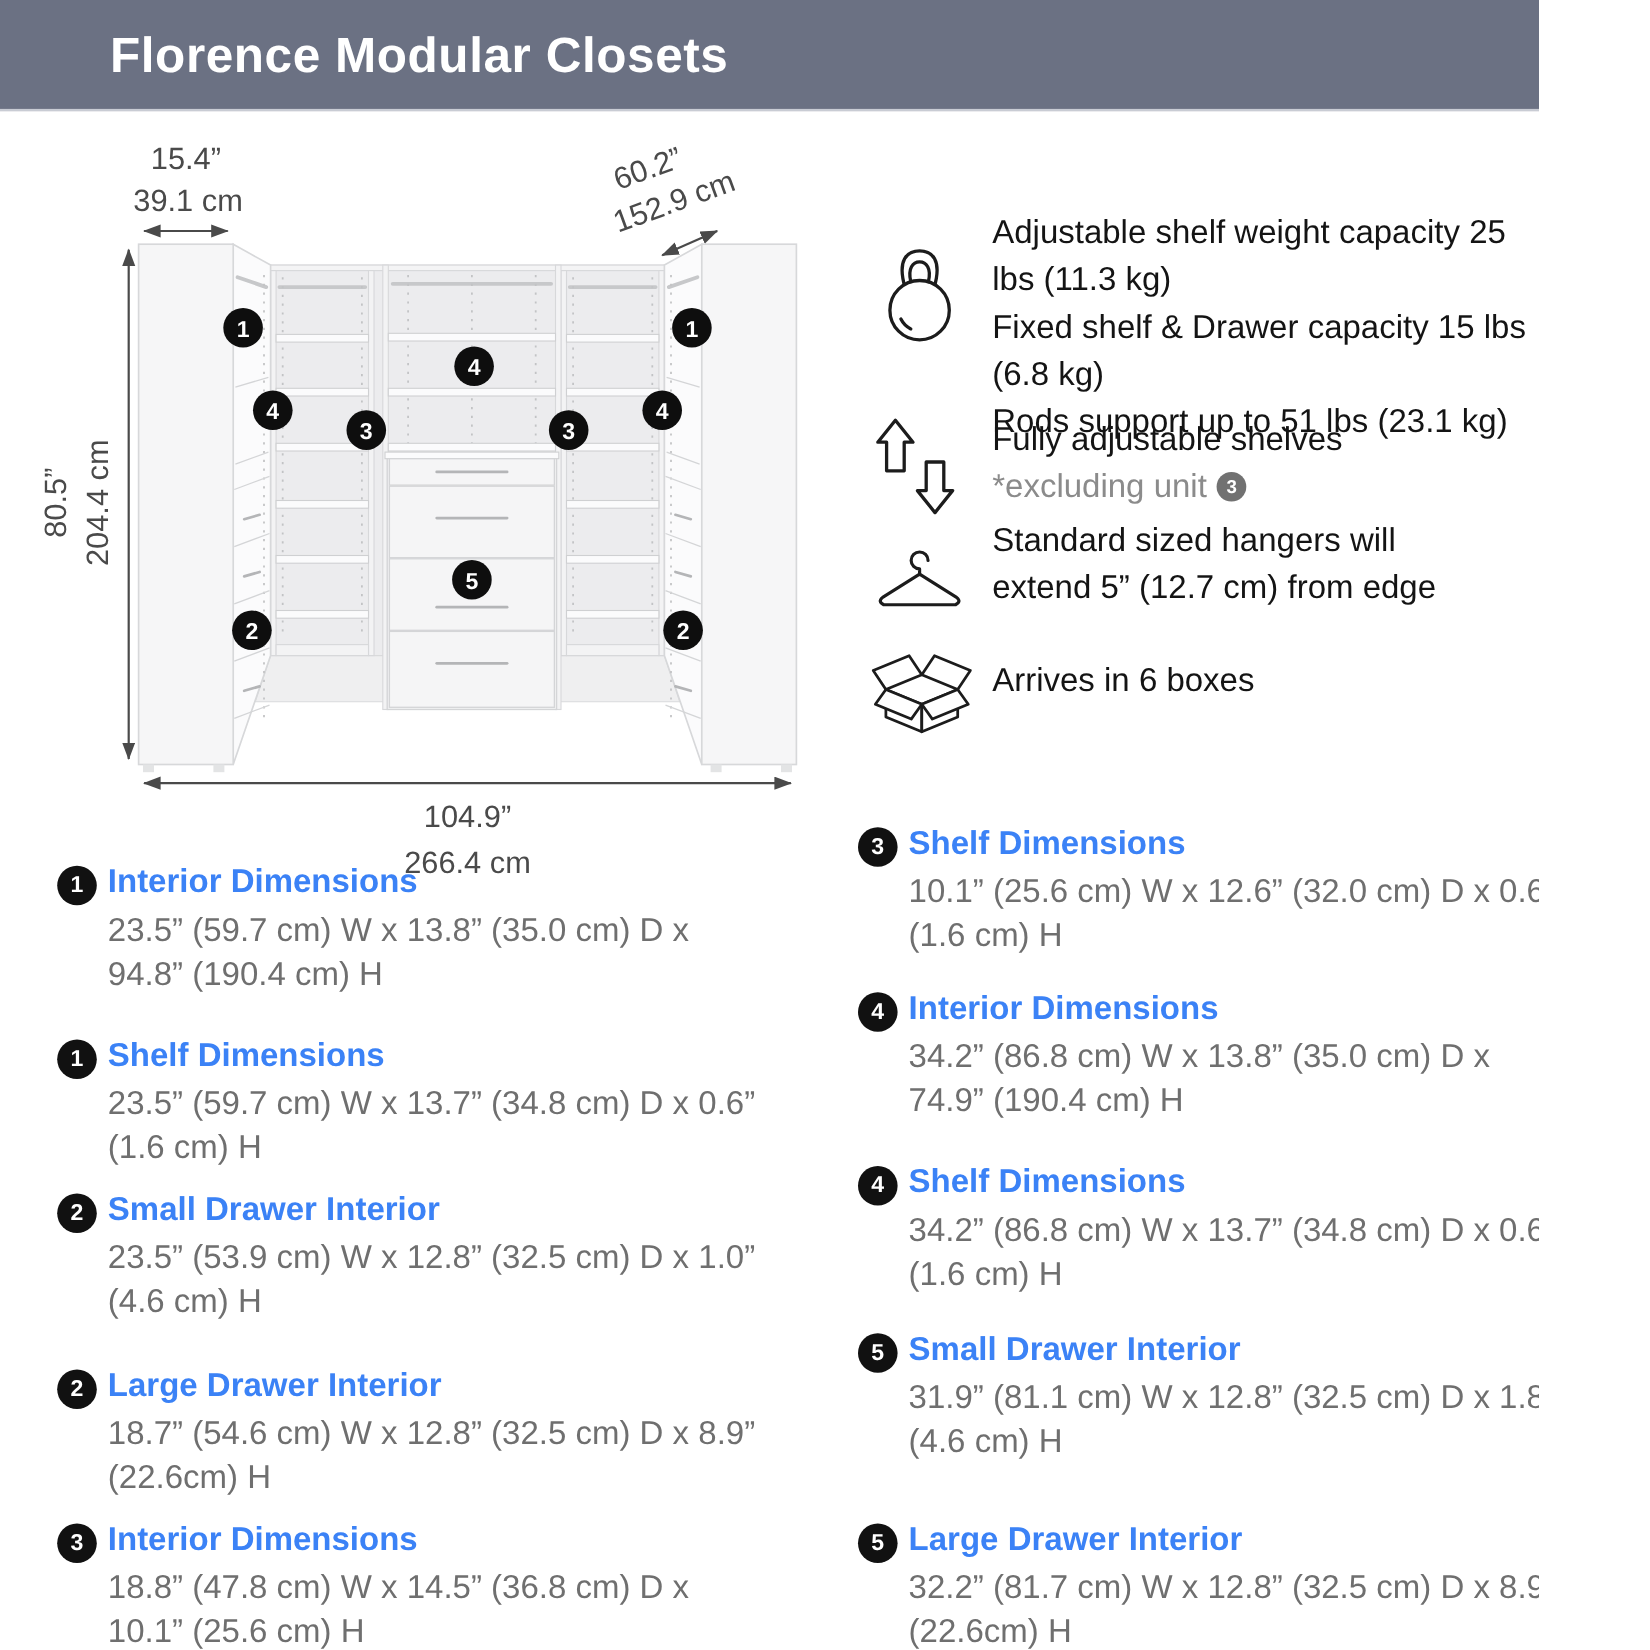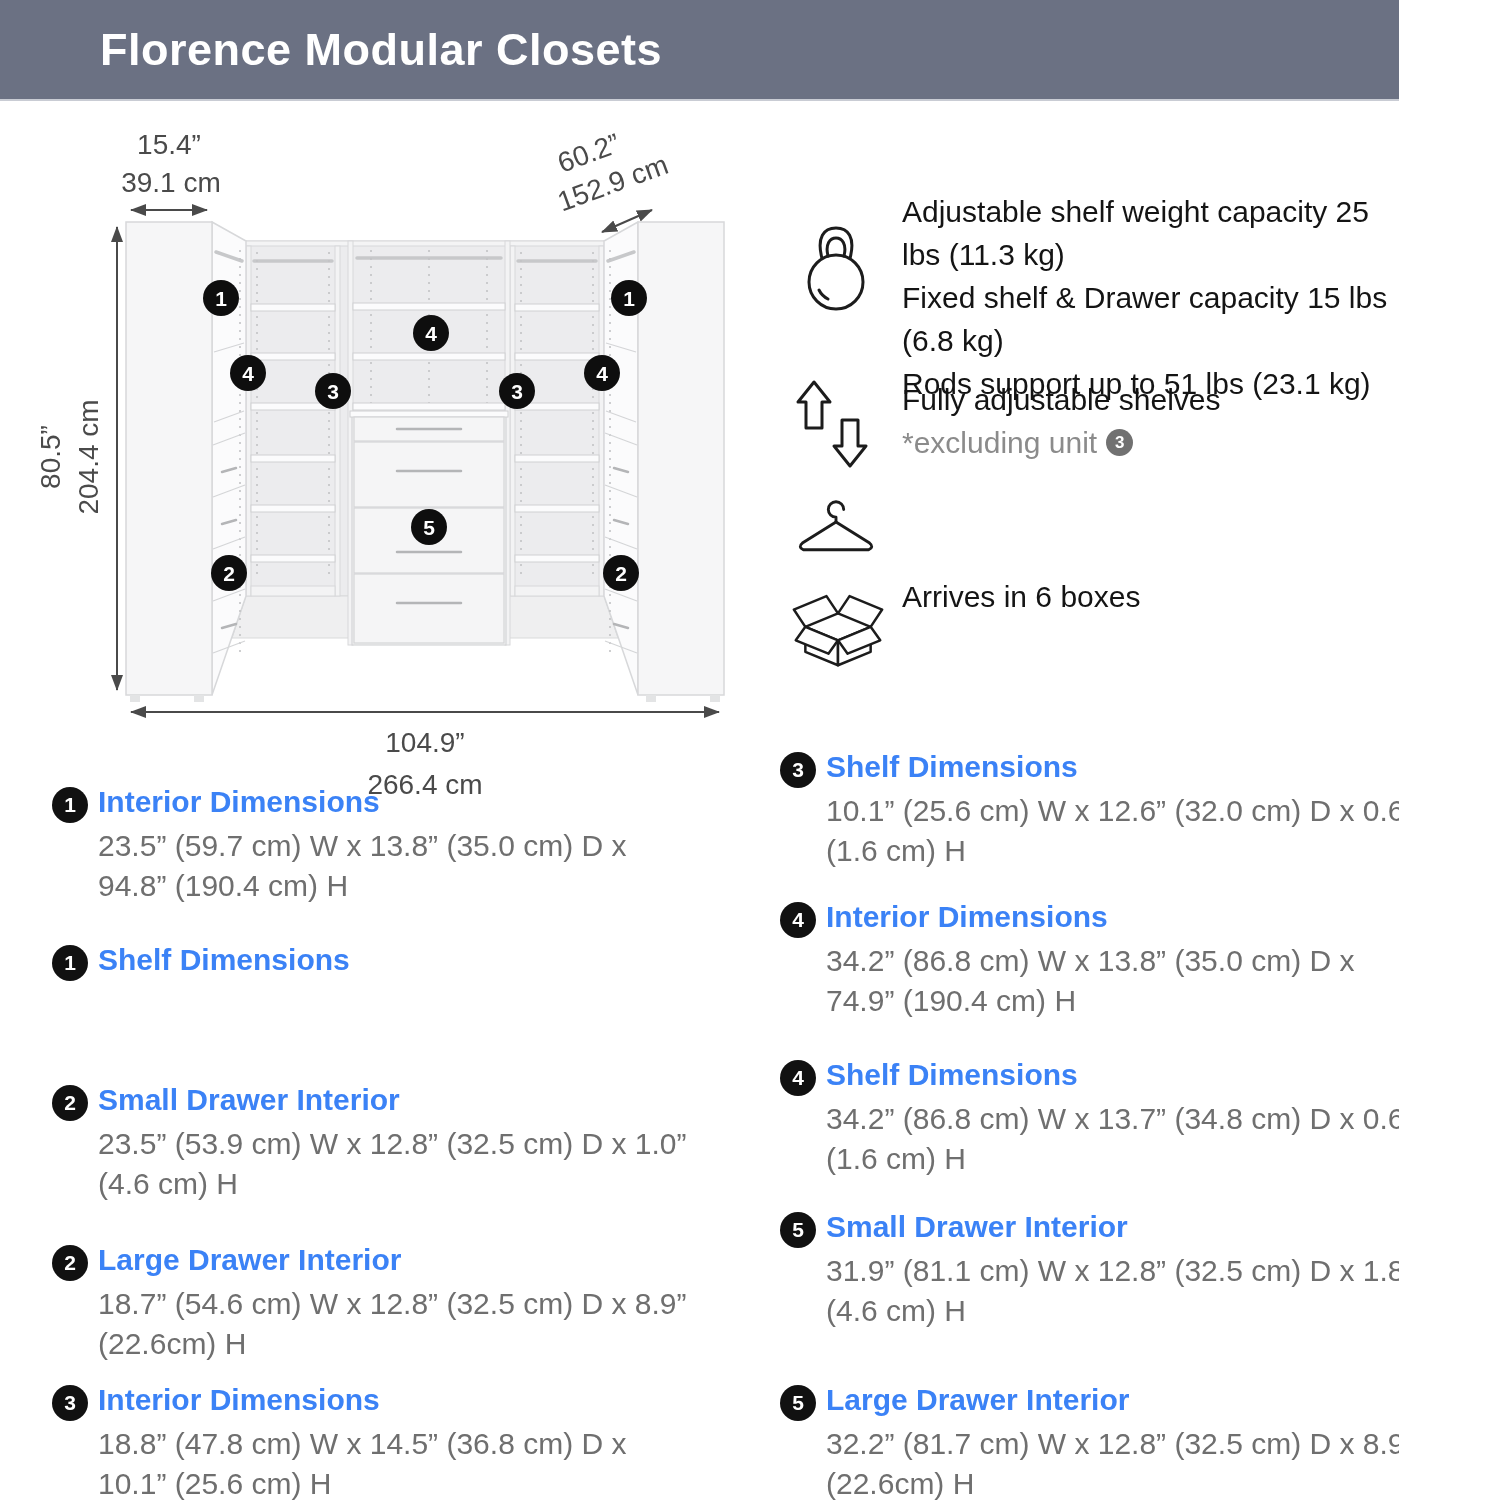--- a/index.html
+++ b/index.html
@@ -253,49 +253,54 @@
     </div>
   </div>
 
   <div class="feat" style="left:788px;top:470px;">
     <div class="ic" style="margin-top:16px;">
       <svg width="96" height="70" viewBox="0 0 100 70">
         <path d="M50,36 v-5 a8,8 0 1 1 8,-8"></path>
         <path d="M50,36 L15,58 Q10,62 16,65 L84,65 Q90,62 85,58 Z"></path>
       </svg>
     </div>
+    <div class="txt">
+      <div>Standard sized hangers will</div>
+      <div>extend 5” (12.7 cm) from edge</div>
+    </div>
   </div>
 
   <div class="feat" style="left:788px;top:575px;">
     <div class="ic">
       <svg width="100" height="96" viewBox="0 0 100 100" style="stroke-width:2.6;">
         <polygon points="50,40 16,54 4,36 38,22" fill="#fff"></polygon>
         <polygon points="50,40 84,54 96,36 62,22" fill="#fff"></polygon>
         <polygon points="16,54 50,68 50,94 16,80" fill="#fff"></polygon>
         <polygon points="84,54 50,68 50,94 84,80" fill="#fff"></polygon>
         <polygon points="50,68 16,54 6,68 40,82" fill="#fff"></polygon>
         <polygon points="50,68 84,54 94,68 60,82" fill="#fff"></polygon>
       </svg>
     </div>
-    <div class="txt" style="">
+    <div class="txt" style="margin-top:22px;">
       <div>Arrives in 6 boxes</div>
     </div>
   </div>
 
   <div class="spec" style="left:52px;top:785px;">
     <span class="spec-badge">1</span>
     <div class="spec-body">
       <div class="spec-title">Interior Dimensions</div>
       <div class="spec-value">23.5” (59.7 cm) W x 13.8” (35.0 cm) D x 94.8” (190.4 cm) H</div>
     </div>
   </div>
   <div class="spec" style="left:52px;top:943px;">
     <span class="spec-badge">1</span>
     <div class="spec-body">
       <div class="spec-title">Shelf Dimensions</div>
+      <div class="spec-value">23.5” (59.7 cm) W x 13.7” (34.8 cm) D x 0.6” (1.6 cm) H</div>
     </div>
   </div>
   <div class="spec" style="left:52px;top:1083px;">
     <span class="spec-badge">2</span>
     <div class="spec-body">
       <div class="spec-title">Small Drawer Interior</div>
       <div class="spec-value">23.5” (53.9 cm) W x 12.8” (32.5 cm) D x 1.0” (4.6 cm) H</div>
     </div>
   </div>
   <div class="spec" style="left:52px;top:1243px;">

